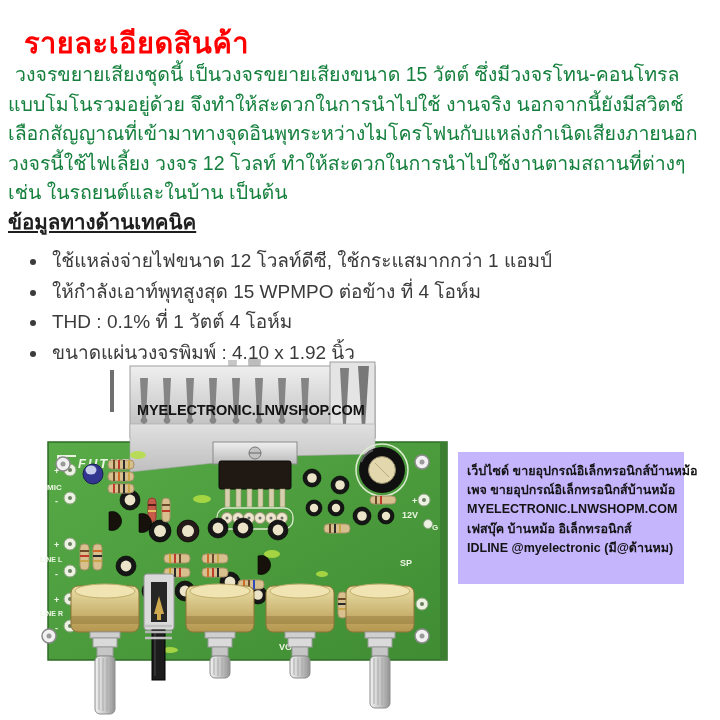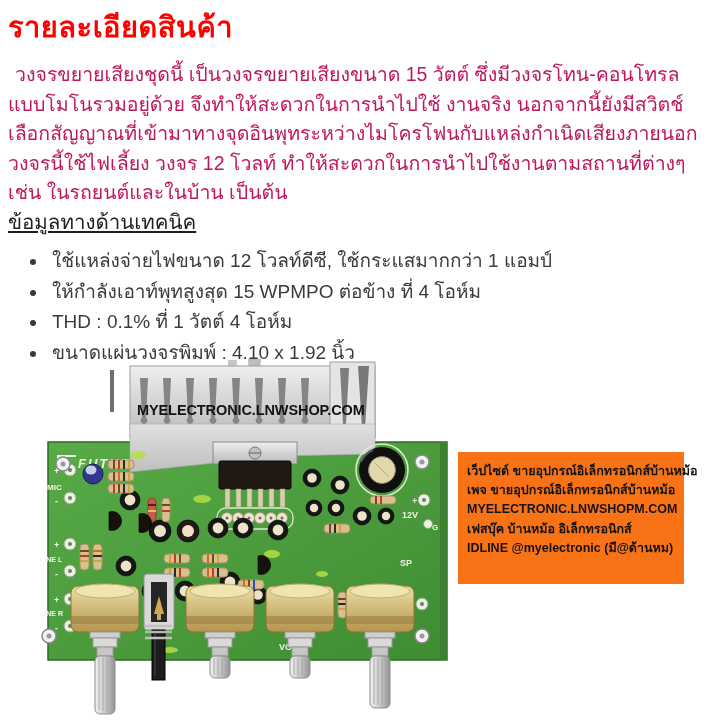--- a/index.html
+++ b/index.html
@@ -1,45 +1,45 @@
 <!DOCTYPE html>
 <html><head>
 <meta charset="utf-8">
 <style>
   html,body{margin:0;padding:0;}
   body{
     width:720px;height:720px;position:relative;overflow:hidden;background:#ffffff;
     font-family:"Liberation Sans",sans-serif;
   }
   h1.title{
-    left:8px;top:4px;margin:0;position:absolute;
+    left:8px;top:4px;margin:16px;position:absolute;
     font-size:29px;font-weight:bold;color:#fe0000;letter-spacing:0.5px;
   }
   p.desc{
     position:absolute;left:8px;top:60px;width:708px;margin:0;
-    font-size:19.5px;line-height:29.5px;color:#be185d;text-indent:7px;
+    font-size:19.5px;line-height:29.5px;color:#15803d;text-indent:7px;
   }
   h2.tech{
     position:absolute;left:8px;top:205px;margin:0;
-    font-size:20.5px;font-weight:normal;color:#1e1e1e;text-decoration:underline;
+    font-size:20.5px;font-weight:bold;color:#1e1e1e;text-decoration:underline;
   }
   ul.specs{
     position:absolute;left:30px;top:246px;width:640px;margin:0;padding:0 0 0 18px;
     font-size:19px;line-height:30.5px;color:#3b3b3b;
   }
   ul.specs li{padding-left:4px;}
   .photo{position:absolute;left:0;top:358px;width:720px;height:362px;}
   svg.board{position:absolute;left:30px;top:0;width:420px;height:360px;}
   svg.board text{font-family:"Liberation Sans",sans-serif;font-weight:bold;fill:#edf5e4;}
   .wm{position:absolute;color:#141414;font-weight:bold;white-space:nowrap;z-index:5;margin-top:32px;}
   .wm-top{left:137px;top:12px;font-size:14.5px;letter-spacing:-0.1px;}
   .wm-bottom{left:144px;top:328px;font-size:13.5px;}
   .contact{
     position:absolute;left:458px;top:94px;width:226px;height:132px;box-sizing:border-box;
-    background:#f97316;padding:10px 9px 8px 9px;z-index:6;
+    background:#c4b5fd;padding:10px 9px 8px 9px;z-index:6;
   }
   .contact .cl{
     font-size:12.5px;line-height:19.2px;font-weight:bold;color:#141414;white-space:nowrap;
   }
 </style>
 </head>
 <body>
 
 <div class="page">
 

